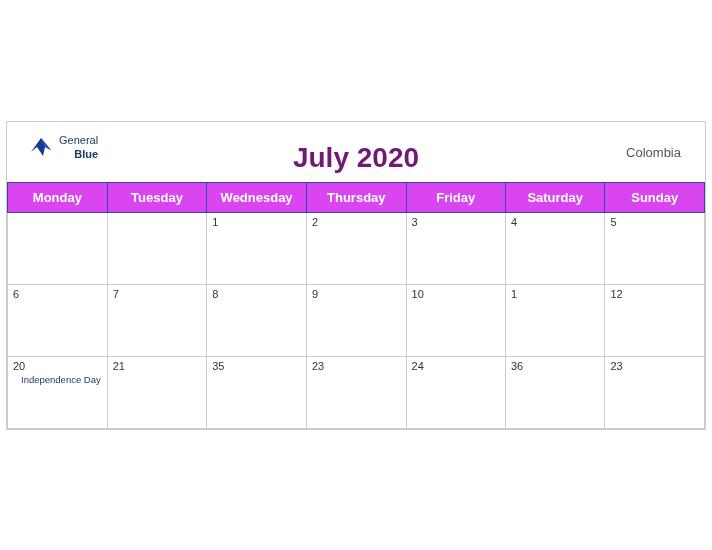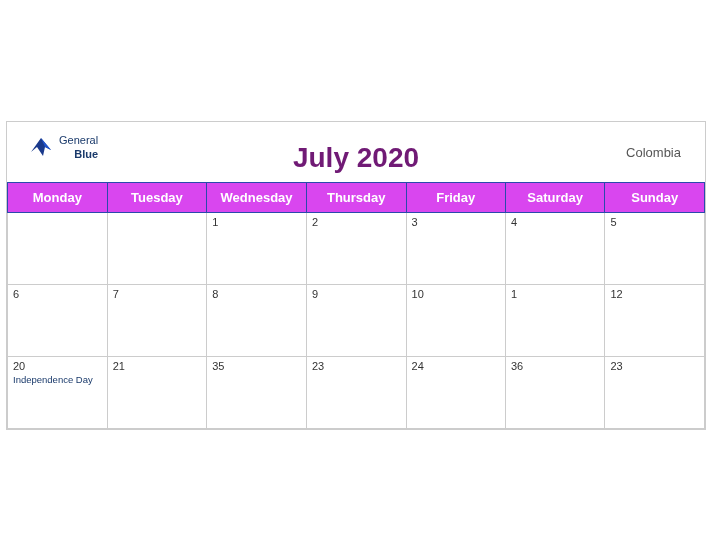--- a/index.html
+++ b/index.html
@@ -81,20 +81,21 @@
     .day-number {
       font-size: 11px;
       color: #333;
       display: block;
     }
     .holiday-text {
       font-size: 9.5px;
       color: #1a3a6b;
       display: block;
       margin-top: 2px;
+      margin-left: 8px;
     }
     .empty-cell {
       background: #fff;
     }
   </style>
 </head>
 <body>
 
 <div class="calendar-container">
   <div class="calendar-header">

